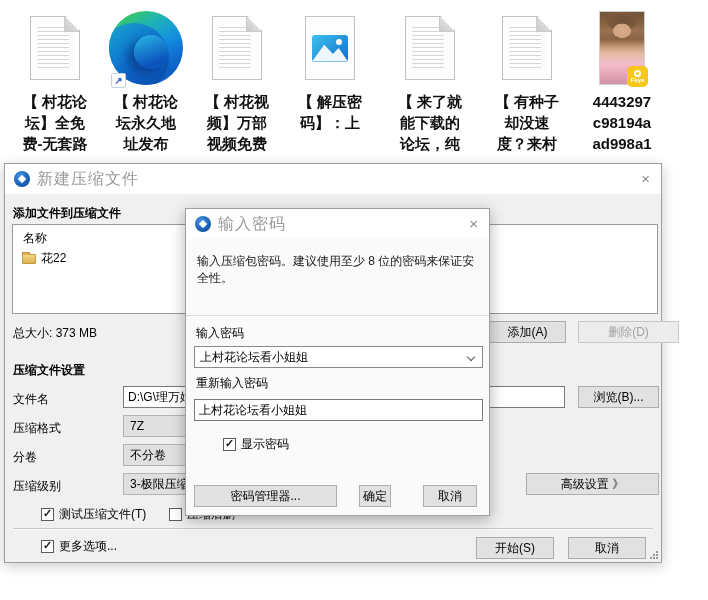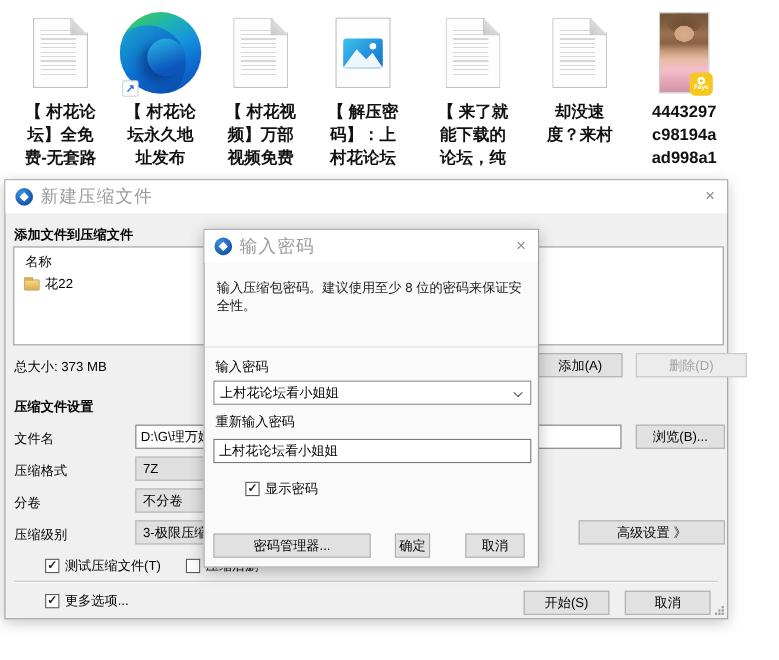--- a/index.html
+++ b/index.html
@@ -147,40 +147,40 @@
 
   <div class="icon-col" style="left:285px">
     <div class="icon-box">
       <div class="img-page">
           <div class="img-thumb"></div>
         </div>
     </div>
     <div class="icon-label">
       <div>【 解压密</div>
         <div>码】：上</div>
-        <div>村花论坛</div>
     </div>
   </div>
 
   <div class="icon-col" style="left:385px">
     <div class="icon-box">
         <div class="doc-page"></div>
       </div>
     <div class="icon-label">
       <div>【 来了就</div>
         <div>能下载的</div>
         <div>论坛，纯</div>
     </div>
   </div>
 
   <div class="icon-col" style="left:482px">
     <div class="icon-box">
         <div class="doc-page"></div>
       </div>
     <div class="icon-label">
+      <div>【 有种子</div>
         <div>却没速</div>
         <div>度？来村</div>
     </div>
   </div>
 
   <div class="icon-col" style="left:577px">
     <div class="icon-box">
       <div class="photo-thumb">
         <div class="photo-badge">
           <div class="ring"></div>

